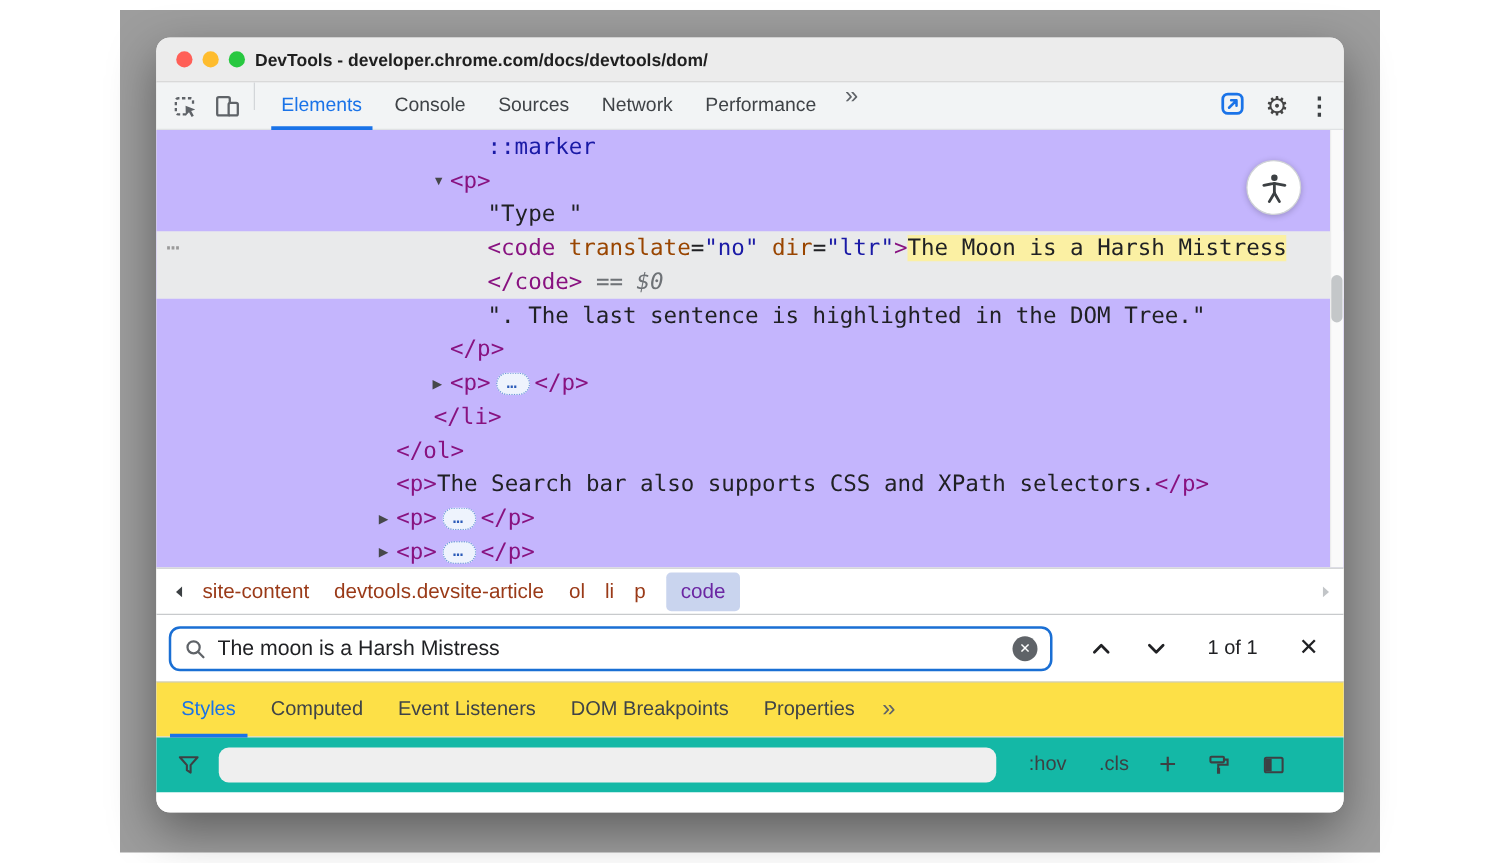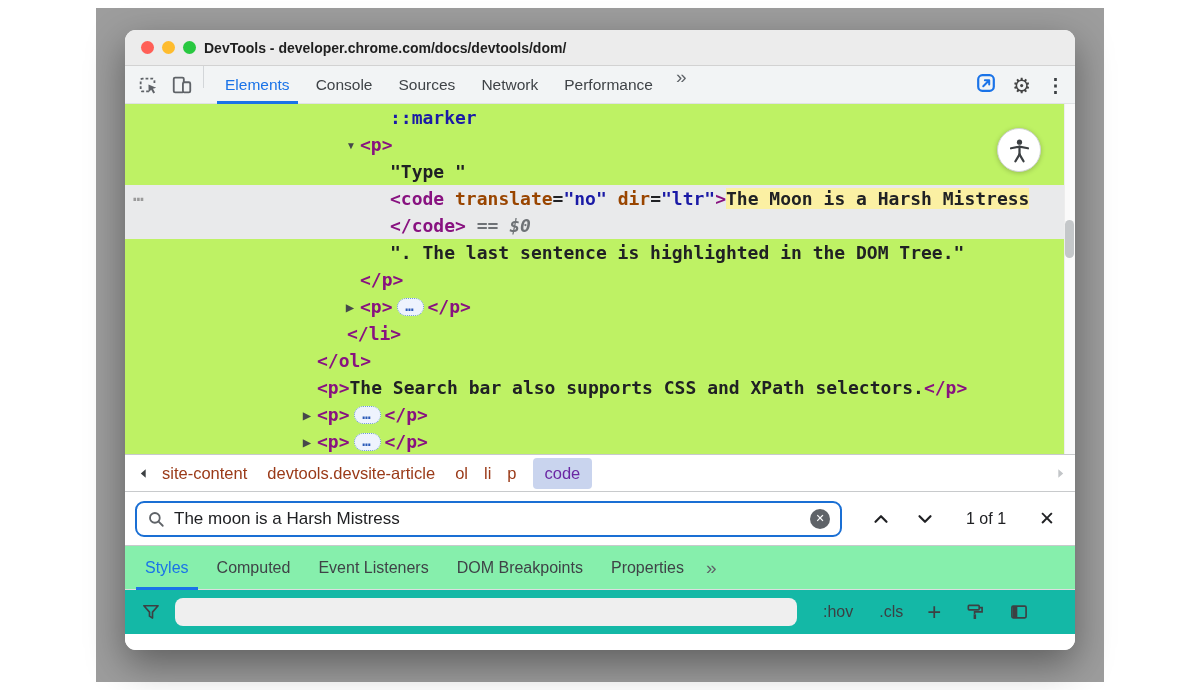--- a/index.html
+++ b/index.html
@@ -23,22 +23,22 @@
   .sep { width:1px; height:22px; background:#d3d6d9; margin:0 8px 0 4px; }
   .tab { height:38px; line-height:37px; padding:0 13px; font-size:15.5px; color:#3f4347; position:relative; white-space:nowrap; }
   .tab.active { color:#1a73e8; }
   .tab.active::after { content:""; position:absolute; left:5px; right:5px; bottom:0; height:3px; background:#1a73e8; }
   .moretabs { font-size:19px; color:#5f6368; padding:0 10px; }
   .tb-right { position:absolute; right:10px; top:0; height:38px; display:flex; align-items:center; gap:15px; }
   .glyph-gear { font-size:21px; color:#444; line-height:1; }
   .glyph-kebab { font-size:19px; color:#3c4043; font-weight:bold; line-height:1; }
 
   
-  .dom { position:relative; height:350px; background:#bef264; overflow:hidden;
-    font-family:"DejaVu Sans Mono", monospace; font-size:18px; color:#202124;font-weight:bold; }
+  .dom { position:relative; height:350px; background:#c4b5fd; overflow:hidden;
+    font-family:"DejaVu Sans Mono", monospace; font-size:18px; color:#202124; }
   .tl { height:27px; line-height:27px; white-space:nowrap; }
   .arrow { display:inline-block; width:14px; font-size:10px; color:#46484b;
     font-family:"Liberation Sans", sans-serif; vertical-align:2px; }
   .t-tag { color:#881280; }
   .t-attr { color:#994500; }
   .t-val { color:#1a1aa6; }
   .t-pseudo { color:#1a1aa6; }
   .t-txt { color:#202124; }
   .t-gray { color:#6e7276; }
   .t-it { font-style:italic; }
@@ -72,21 +72,21 @@
   .searchbox input { border:none; outline:none; flex:1; font-size:17px; color:#202124;
     background:transparent; margin-left:9px; font-family:"Liberation Sans", sans-serif; }
   .clearbtn { width:20px; height:20px; border-radius:50%; background:#5f6368; color:#fff;
     font-size:11px; display:flex; align-items:center; justify-content:center; flex:0 0 auto; }
   .navchev { margin-left:28px; display:flex; align-items:center; }
   .navchev + .navchev { margin-left:22px; }
   .results { margin-left:30px; font-size:16px; color:#202124; white-space:nowrap; }
   .closebtn { position:absolute; right:20px; font-size:19px; color:#202124; line-height:1; }
 
   
-  .stylestabs { height:45px; background:#86efac; border-top:1px solid #c8cacc; border-bottom:1px solid #dcdee0;
+  .stylestabs { height:45px; background:#fde047; border-top:1px solid #c8cacc; border-bottom:1px solid #dcdee0;
     display:flex; align-items:center; padding-left:6px; }
   .stab { height:44px; line-height:44px; padding:0 14px; font-size:16px; color:#3f4347; position:relative; white-space:nowrap; }
   .stab.active { color:#1a73e8; }
   .stab.active::after { content:""; position:absolute; left:5px; right:5px; bottom:0; height:3px; background:#1a73e8; }
   .smore { font-size:19px; color:#5f6368; padding:0 8px; }
 
   
   .filterrow { height:44px; background:#14b8a6; display:flex; align-items:center; padding:0 16px; }
   .filterinput { margin-left:14px; width:622px; height:28px; background:#efefef; border:none; outline:none;
     border-radius:8px; padding:0 10px; font-size:15px; color:#202124; font-family:"Liberation Sans", sans-serif; }

